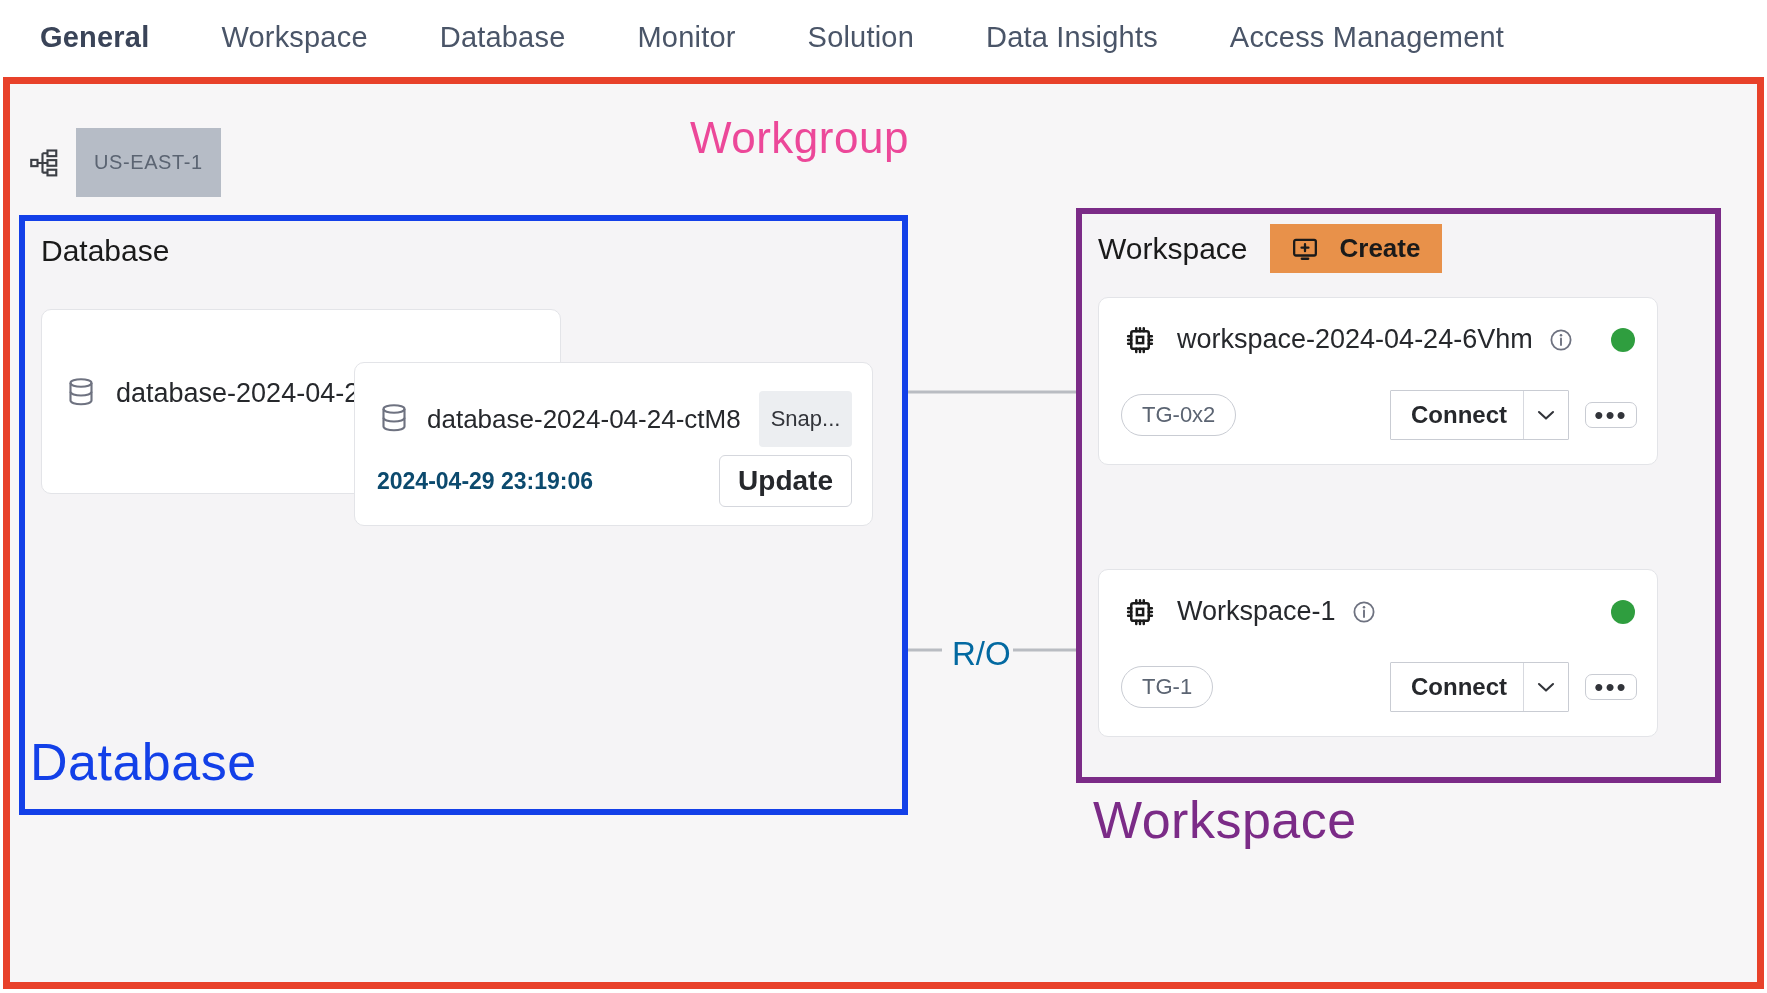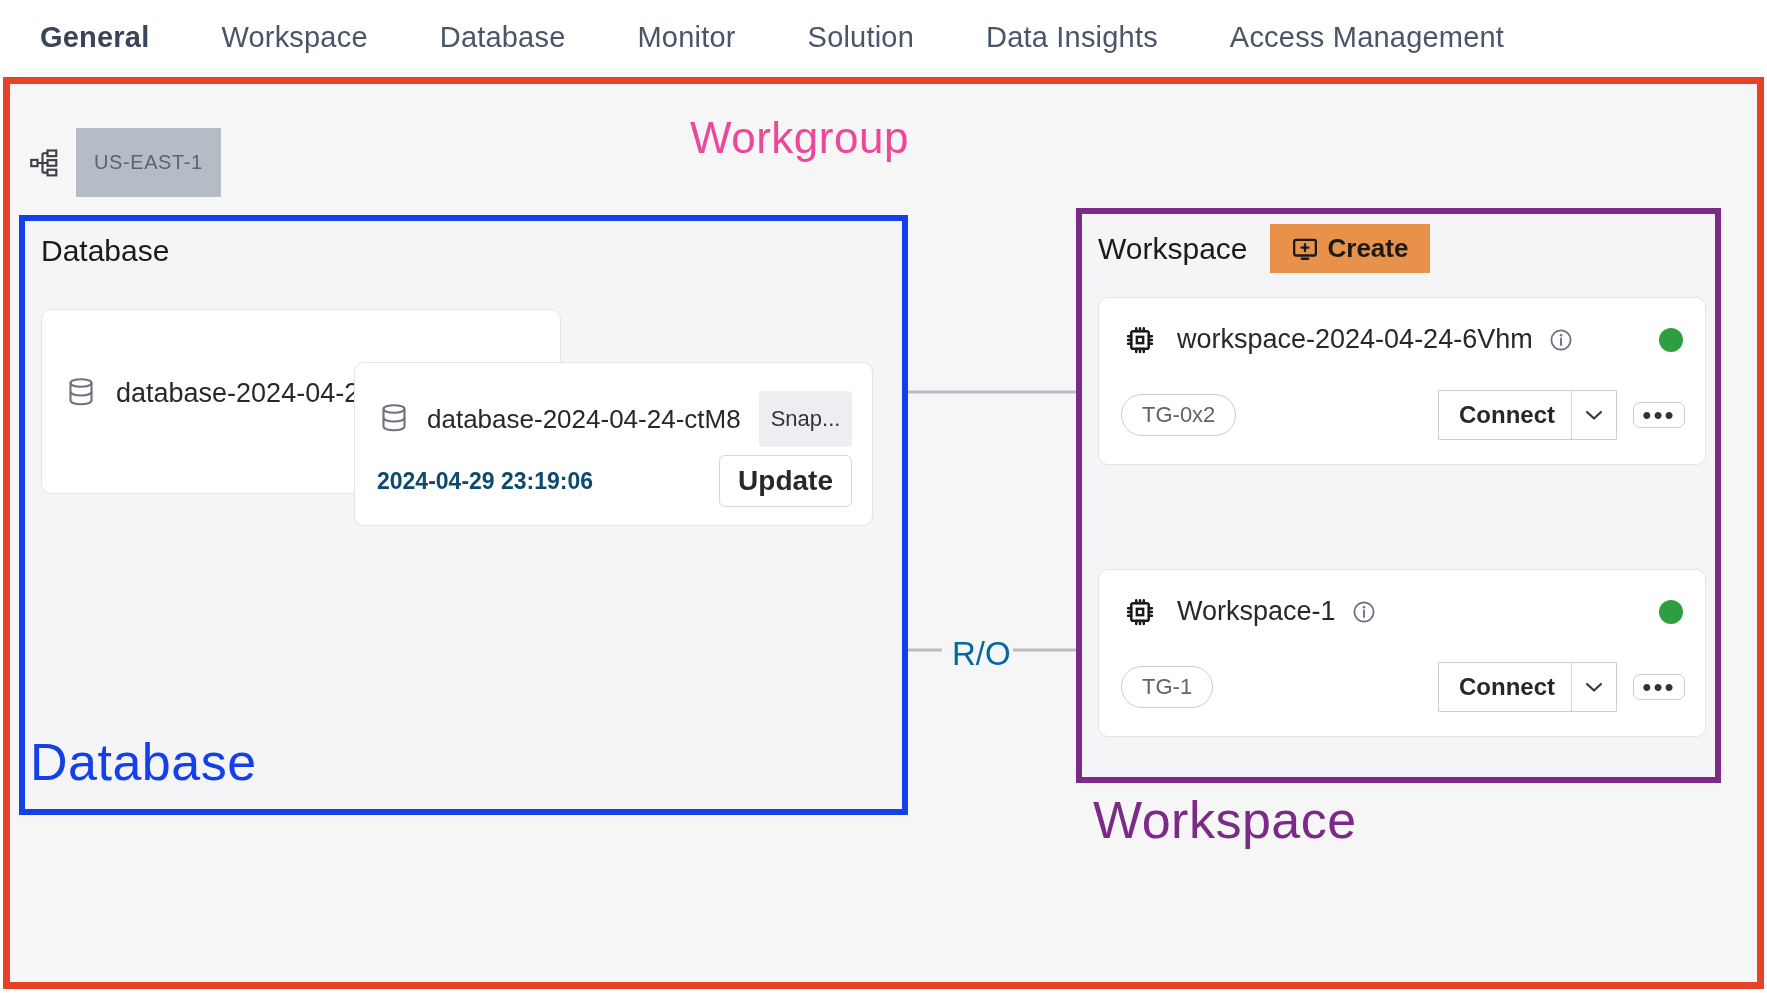--- a/index.html
+++ b/index.html
@@ -235,30 +235,30 @@
     gap: 22px;
   }
   .create-btn {
     background: #e8914a;
     color: #1a1a1a;
     font-size: 26px;
     font-weight: 700;
     padding: 9px 22px;
     display: flex;
     align-items: center;
-    gap: 10px;
+    gap: 22px;
     cursor: pointer;
     white-space: nowrap;
   }
   .create-icon { width: 26px; height: 26px; display: block; }
 
   .ws-card {
     position: absolute;
     left: 16px;
-    width: 608px;
+    width: 560px;
     height: 168px;
     background: #ffffff;
     border: 1px solid #e3e4e8;
     border-radius: 10px;
     box-sizing: border-box;
   }
   .ws-card-1 { top: 83px; }
   .ws-card-2 { top: 355px; }
 
   .ws-row-top {

